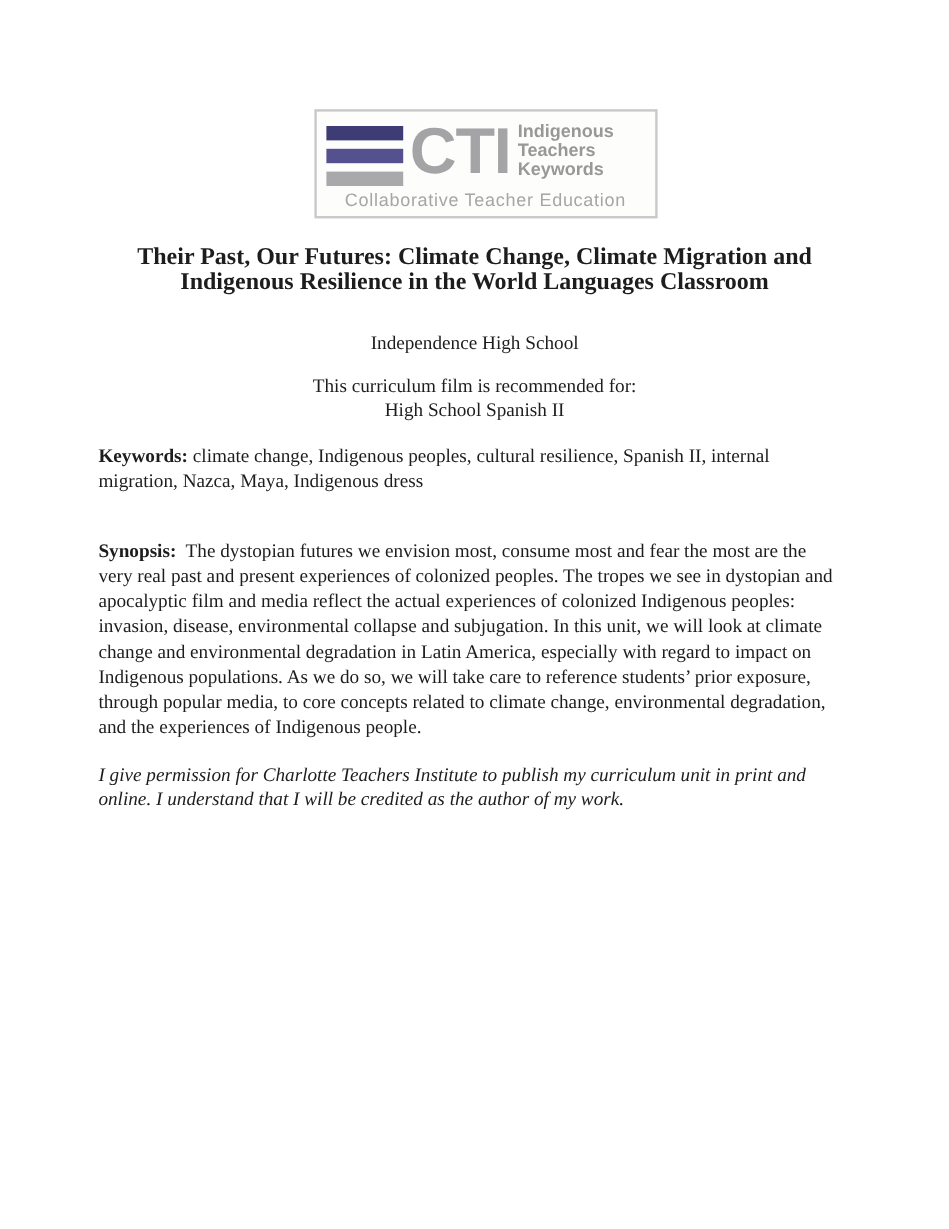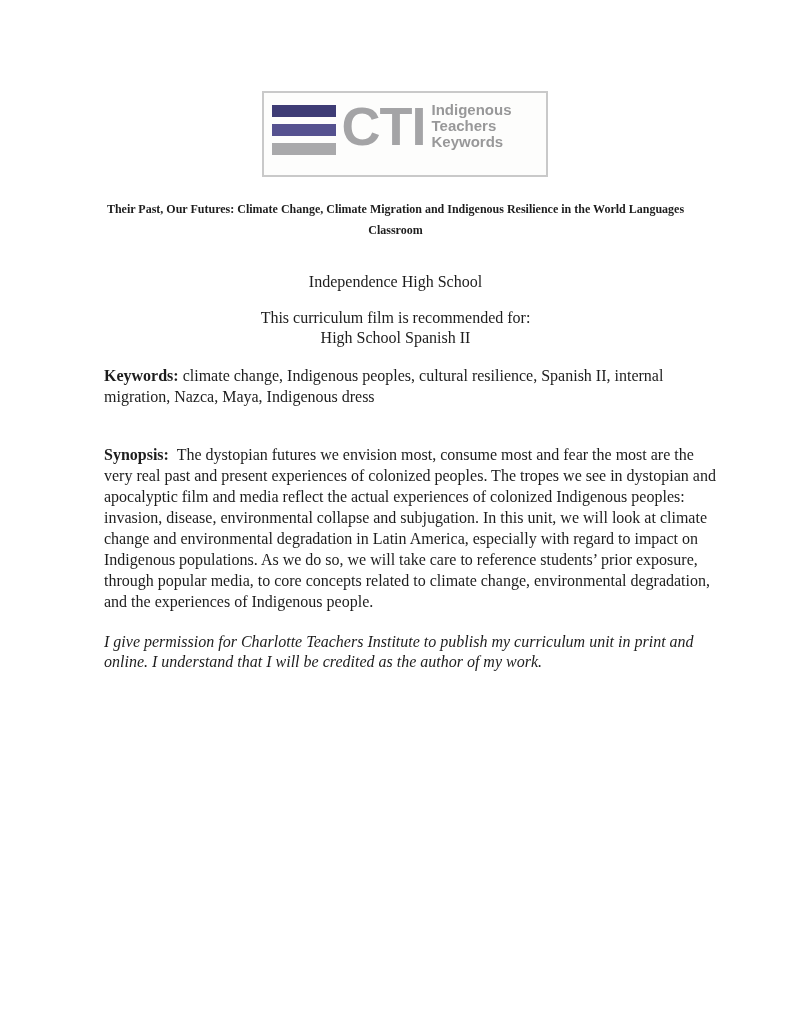--- a/index.html
+++ b/index.html
@@ -19,21 +19,21 @@
   }
 
   
   .logo-box {
     box-sizing: border-box;
     width: 286px;
     margin: 91px auto 0 auto;
     transform: translateX(9px);
     border: 2px solid #c9c9c9;
     background: #fdfdfc;
-    padding: 8px 8px 20px 8px;
+    padding: 8px 8px 4px 8px;
     font-family: "Liberation Sans", "DejaVu Sans", sans-serif;
   }
   .logo-row {
     display: flex;
     align-items: flex-start;
   }
   .logo-bars {
     display: flex;
     flex-direction: column;
     margin-top: 4px;
@@ -69,31 +69,31 @@
     color: #a6a6a7;
     letter-spacing: 0.6px;
   }
 
   
   .doc-title {
     width: 580px;
     margin: 22px auto 0 auto;
     text-align: center;
     font-weight: bold;
-    font-size: 12px;
+    font-size: 20px;
     line-height: 20.5px;
   }
   .center-block { text-align: center; font-size: 16px; line-height: 20px; }
   .byline      { margin-top: 32px; }
   .recommended { margin-top: 16px; }
   .pre { white-space: pre-wrap; }
 
   .content {
     width: 613px;
-    margin-left: 104px;
+    margin-left: 82px;
     font-size: 16px;
     line-height: 21px;
   }
   .keywords  { margin-top: 17px; }
   .teaching  { margin-top: 14px; }
   .synopsis  { margin-top: 37px; }
   .b { font-weight: bold; }
   a.appendix-link { text-decoration: underline; cursor: pointer; }
 
   .footer-plan {
@@ -121,20 +121,21 @@
         <div class="bar" style="background-color: rgb(85, 81, 143);"></div>
         <div class="bar" style="background-color: rgb(169, 169, 171);"></div>
       </div>
       <div class="logo-cti">CTI</div>
       <div class="logo-org">
         <div>Indigenous</div>
         <div>Teachers</div>
         <div>Keywords</div>
       </div>
     </div>
+    <div class="logo-tagline">Collaborative Teacher Education</div>
   </div>
 
   <div class="doc-title">Their Past, Our Futures: Climate Change, Climate Migration and Indigenous Resilience in the World Languages Classroom</div>
 
   <div class="center-block byline">
     <div>Independence High School</div>
   </div>
 
   <div class="center-block recommended">
     <div>This curriculum film is recommended for:</div>

